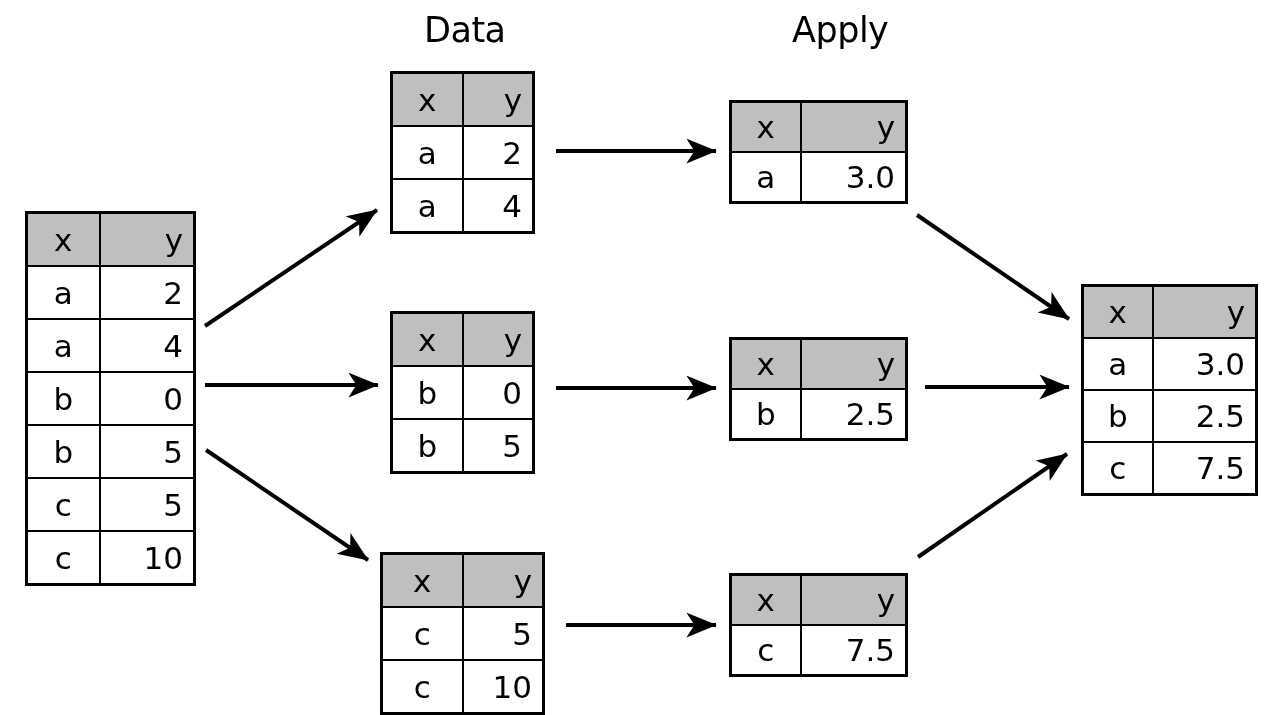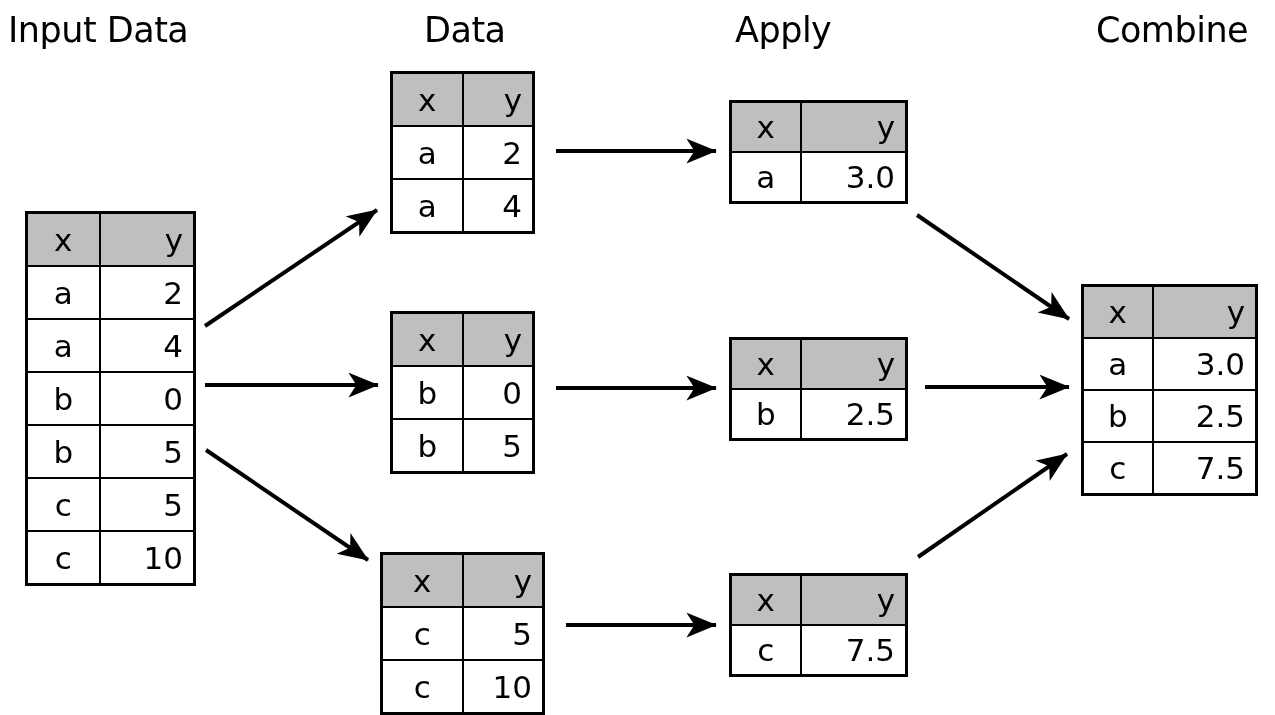--- a/index.html
+++ b/index.html
@@ -27,21 +27,21 @@
     font-family: "DejaVu Sans", sans-serif;
     font-size: 35px;
     line-height: 38px;
     letter-spacing: -0.5px;
     font-weight: 400;
     white-space: nowrap;
     color: #000;
   }
   #title-input    { left: 8px;   top: 11px; }
   #title-split    { left: 424px; top: 11px; }
-  #title-apply    { left: 735px; top: 11px; }
+  #title-apply    { left: 792px; top: 11px; }
   #title-combine  { left: 1096px; top: 11px; }
 
   
   .dftable {
     position: absolute;
     border-collapse: collapse;
     table-layout: fixed;
     background: #fff;
     box-sizing: border-box;
     border: 3px solid #000;
@@ -120,24 +120,22 @@
     width: 1275px;
     height: 715px;
     pointer-events: none;
   }
 </style>
 </head>
 <body>
 
 <div id="stage">
 
-  <div class="stage-title" id="title-input">Input Data</div>
   <div class="stage-title" id="title-split">Data</div>
   <div class="stage-title" id="title-apply">Apply</div>
-  <div class="stage-title" id="title-combine">Combine</div>
 
   <svg id="arrow-layer" width="1275" height="715" viewBox="0 0 1275 715" xmlns="http://www.w3.org/2000/svg">
     <defs>
       <marker id="ah" markerWidth="9" markerHeight="9" refX="7.4" refY="3.1" orient="auto" markerUnits="strokeWidth">
         <path d="M0,0 L7.6,3.1 L0,6.2 L2.0,3.1 Z" fill="#000"></path>
       </marker>
     </defs>
     <g id="arrow-group" stroke="#000" stroke-width="4" fill="none">
         <line x1="205" y1="326" x2="377" y2="210" marker-end="url(#ah)"></line>
         <line x1="205" y1="385" x2="378" y2="385" marker-end="url(#ah)"></line>

